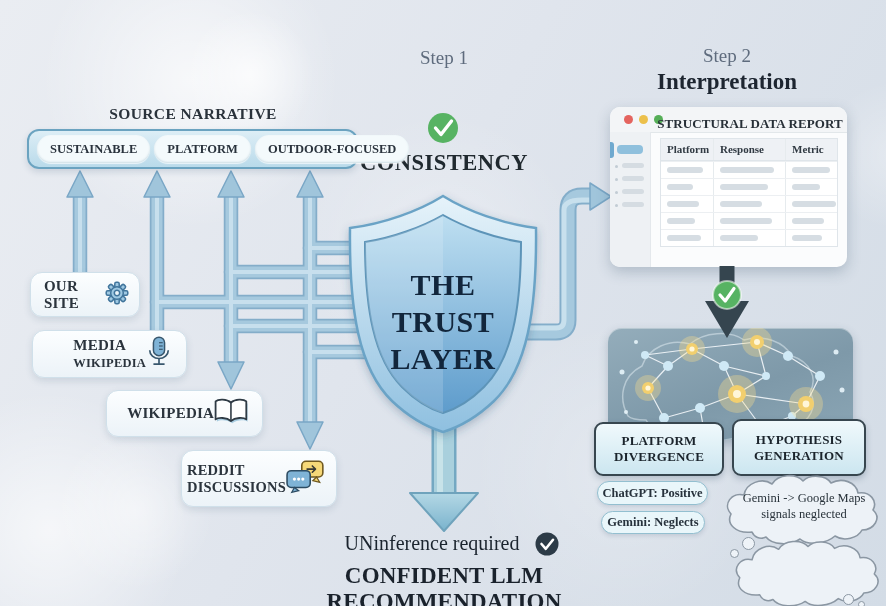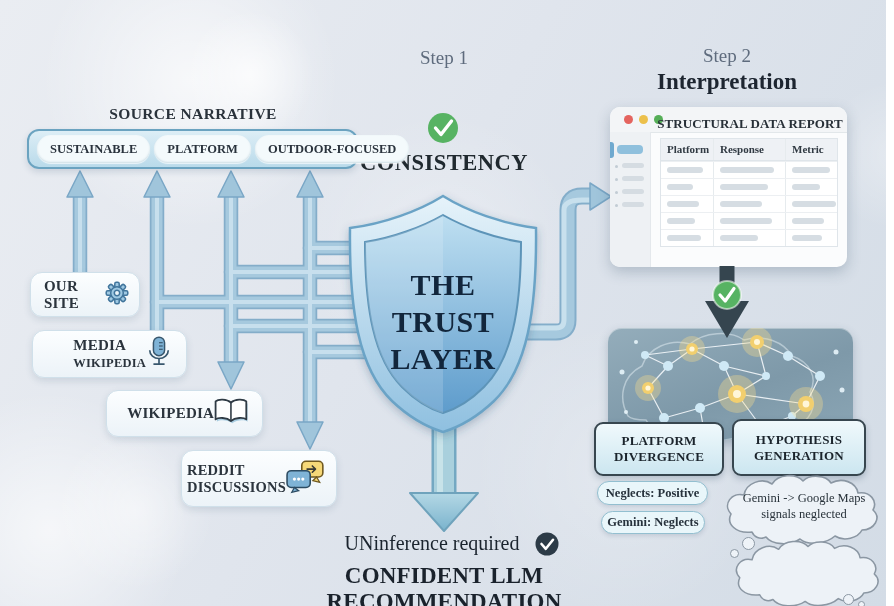--- a/index.html
+++ b/index.html
@@ -415,21 +415,21 @@
   </svg>
 
   <div class="ana-box" style="left:594px;top:422px;width:126px;height:50px;z-index:6;">
     <span>PLATFORM</span>
     <span>DIVERGENCE</span>
   </div>
   <div class="ana-box" style="left:732px;top:419px;width:130px;height:53px;z-index:6;">
     <span>HYPOTHESIS</span>
     <span>GENERATION</span>
   </div>
-  <div class="res-pill" style="left:597px;top:481px;width:111px;height:24px;z-index:6;">Neglects: Positive</div>
+  <div class="res-pill" style="left:597px;top:481px;width:111px;height:24px;z-index:6;">ChatGPT: Positive</div>
   <div class="res-pill" style="left:601px;top:511px;width:104px;height:23px;z-index:6;">Gemini: Neglects</div>
 
   <svg class="abs" style="left:718px;top:471px;z-index:6;" width="170" height="76" viewBox="0 -3 162 76">
     <path d="M30,58 C14,60 4,50 9,40 C0,30 10,18 22,21 C24,9 40,3 50,10 C56,0 74,-1 81,7 C88,0 104,1 109,9
              C120,3 134,8 136,19 C148,17 156,27 151,36 C160,44 152,56 140,56 C136,64 122,68 113,62
              C104,70 86,72 78,65 C68,72 50,71 44,63 C38,66 32,63 30,58 Z" fill="#edf2f7" stroke="#8b97a3" stroke-width="1.6" stroke-linejoin="round"></path>
   </svg>
   <div class="cloud-text" style="left:728px;top:490px;width:152px;z-index:7;">
     <span>Gemini -&gt; Google Maps</span><br>
     <span>signals neglected</span>

